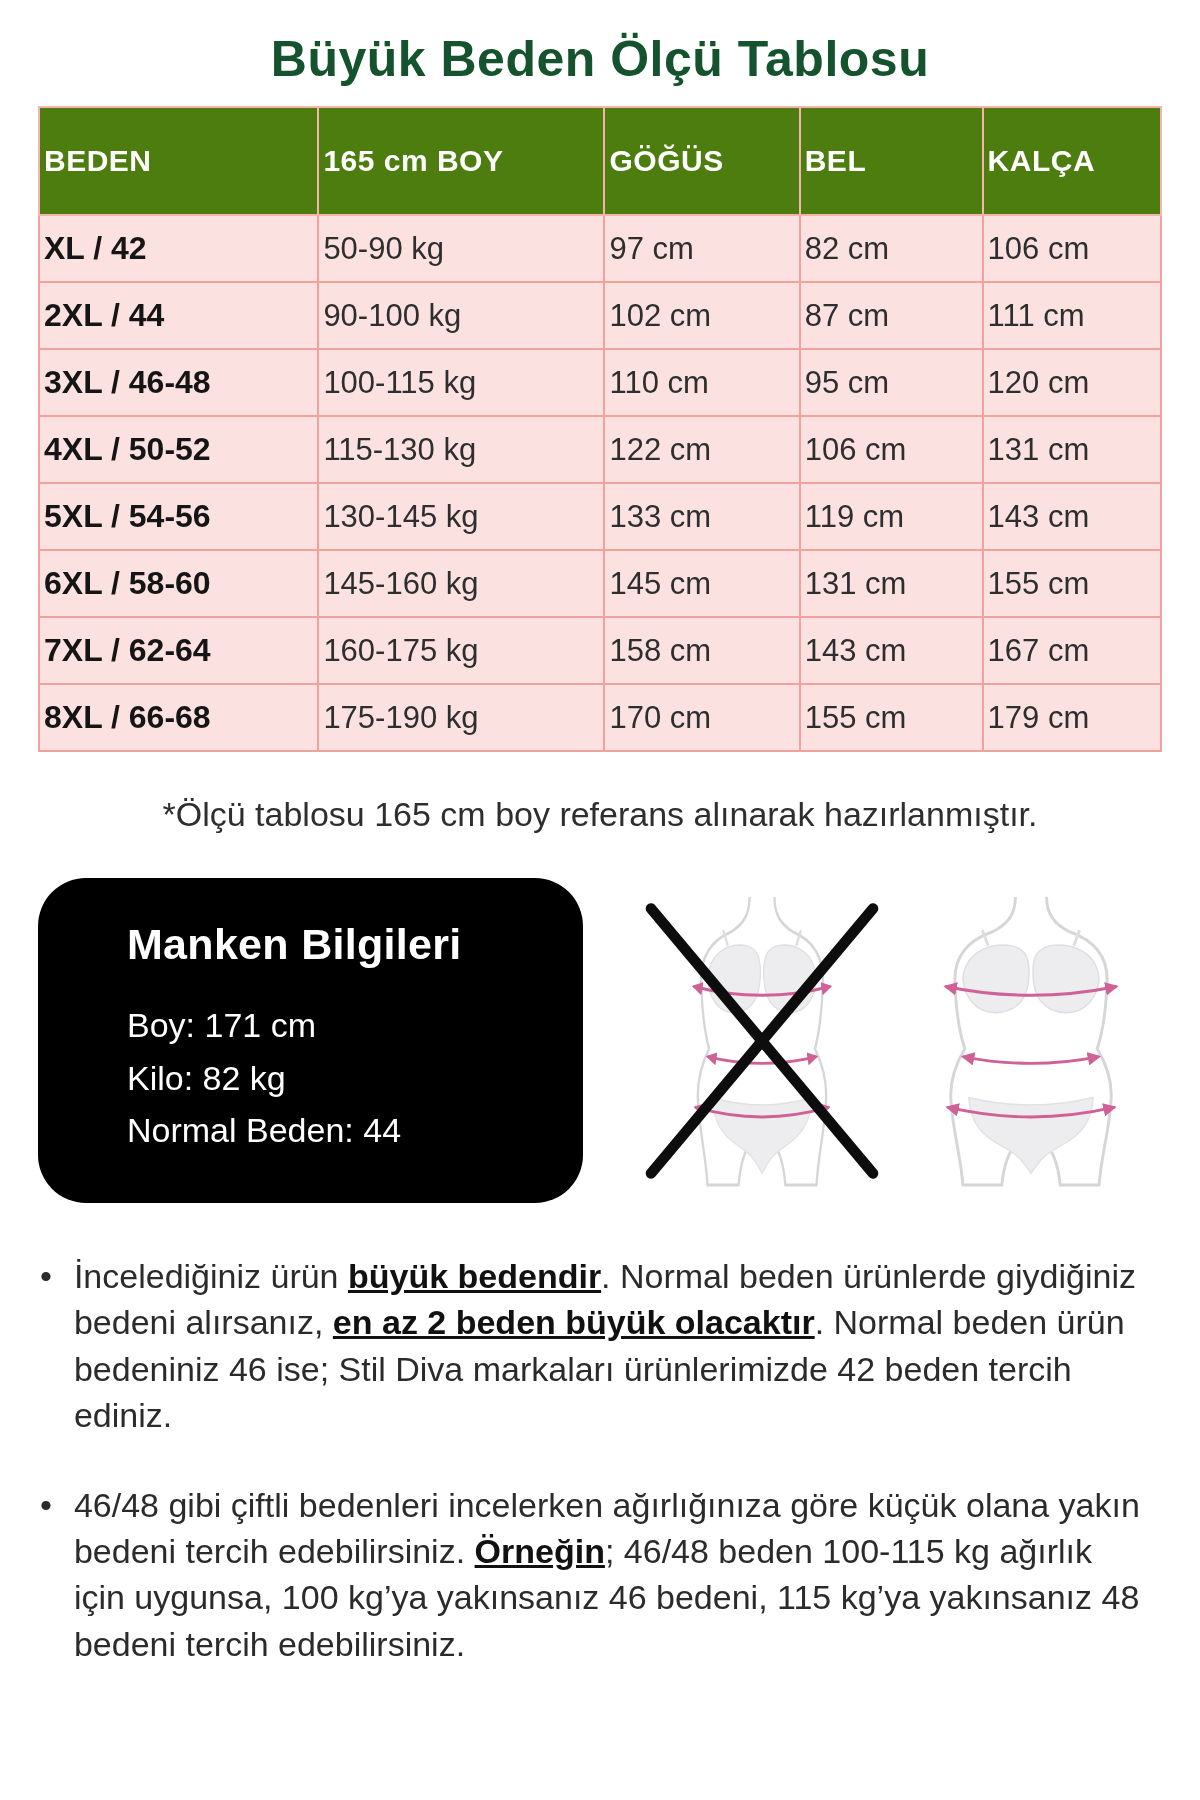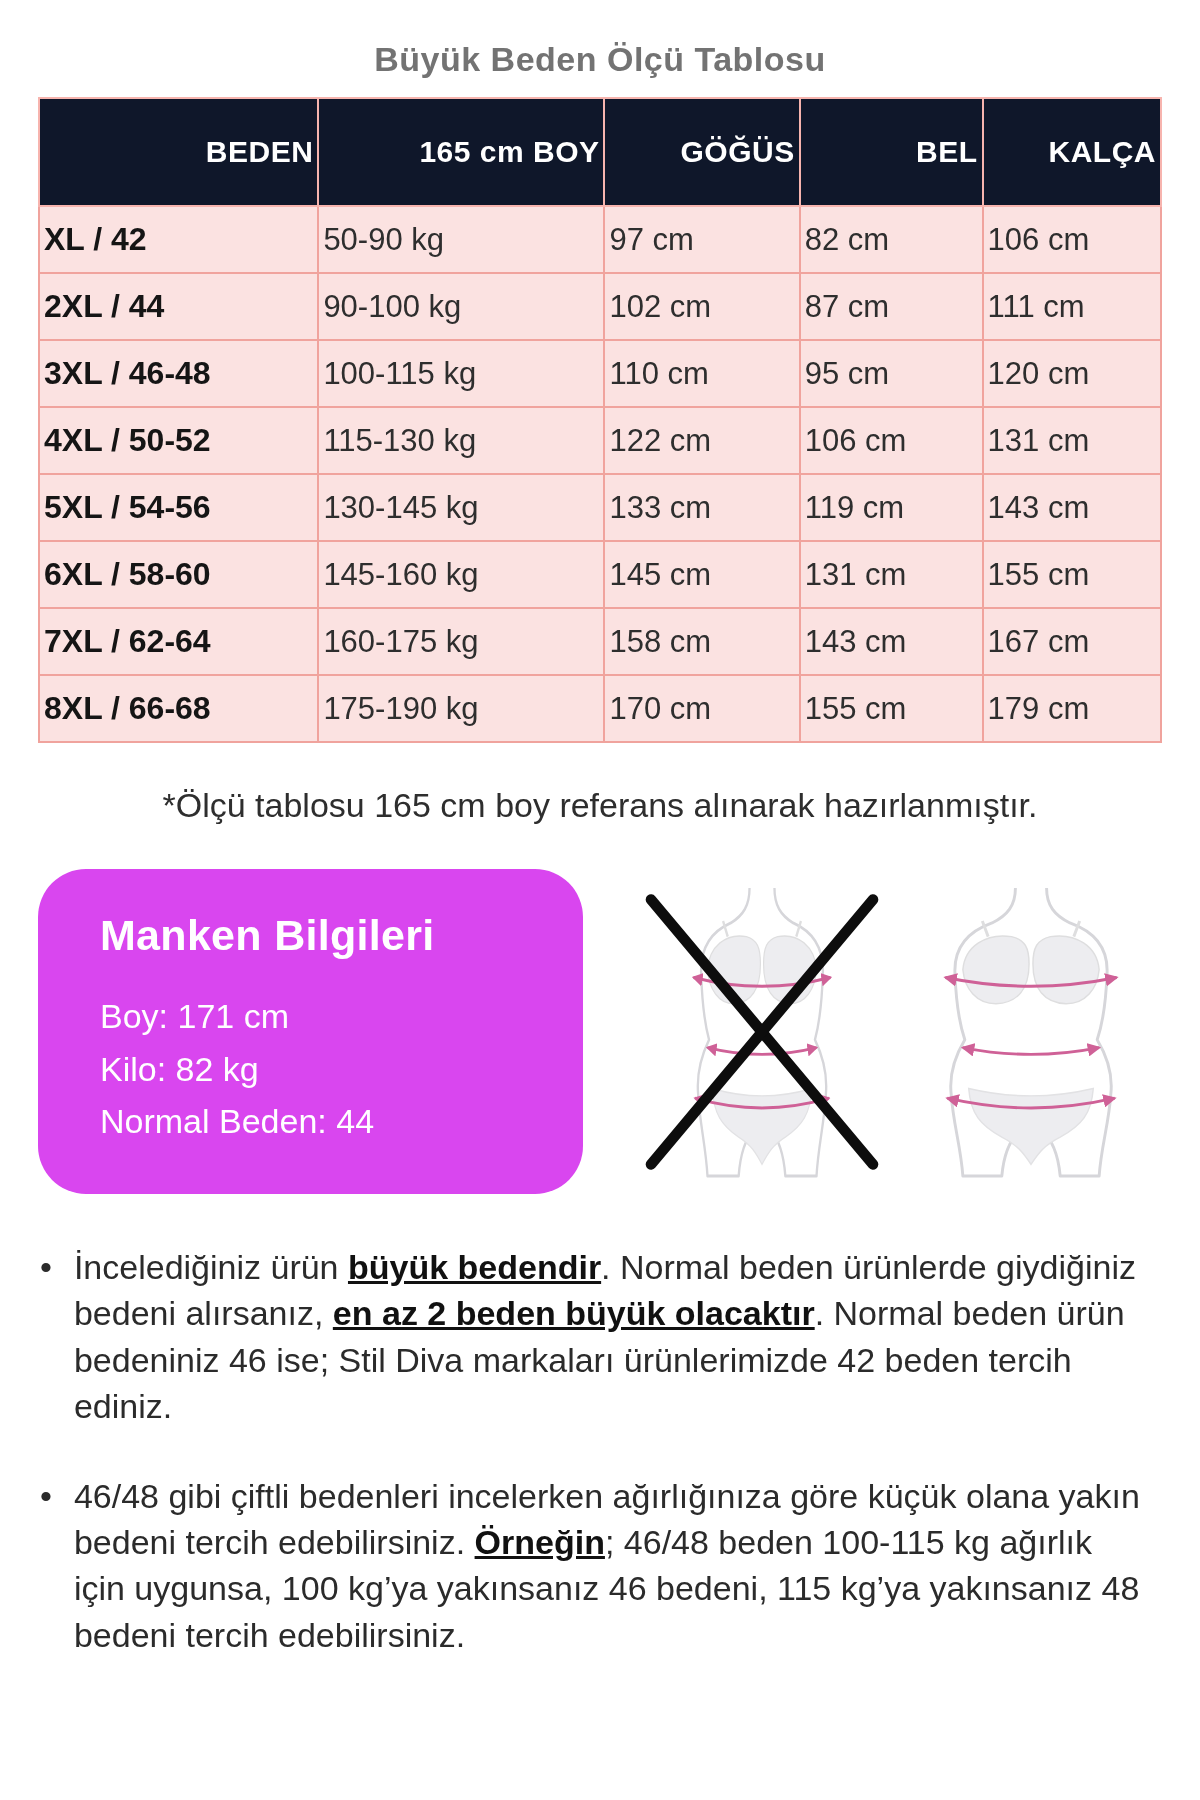--- a/index.html
+++ b/index.html
@@ -8,50 +8,50 @@
     width: 1200px;
     min-height: 1800px;
     margin: 0 auto;
     font-family: "Liberation Sans", "DejaVu Sans", sans-serif;
     color: #2d2d2d;
     overflow-x: hidden;
   }
 
   
   .page-title {
-    margin-top: 40px;
+    margin-top: 30px;
     text-align: center;
-    font-size: 34px;
+    font-size: 50px;
     font-weight: 700;
     letter-spacing: 0.5px;
-    color: #737373;
+    color: #14532d;
   }
 
   
   .size-table-wrap { padding: 0 38px; margin-top: 18px; }
   table.size-table {
     width: 100%;
     border-collapse: collapse;
     table-layout: fixed;
     border: 2px solid #f3aaa4;
   }
   table.size-table col.c1 { width: 24.9%; }
   table.size-table col.c2 { width: 25.5%; }
   table.size-table col.c3 { width: 17.4%; }
   table.size-table col.c4 { width: 16.3%; }
   table.size-table col.c5 { width: 15.9%; }
   table.size-table th {
-    background: #0f172a;
+    background: #4d7c0f;
     color: #ffffff;
     font-size: 30px;
     font-weight: 700;
     letter-spacing: 0.5px;
     padding: 36px 4px;
     border: 2px solid #f7b4ae;
-    text-align: right;
+    text-align: left;
   }
   table.size-table td {
     background: #fbe2e1;
     font-size: 31px;
     font-weight: 400;
     color: #2e2e2e;
     text-align: left;
     padding: 14px 4px;
     border: 2px solid #f0a39d;
   }
@@ -71,23 +71,23 @@
   
   .model-row {
     margin-top: 44px;
     padding: 0 38px;
     display: flex;
     align-items: center;
     gap: 60px;
   }
   .model-card {
     flex: 0 0 545px;
-    background: #d946ef;
+    background: #000000;
     border-radius: 48px;
-    padding: 42px 0 46px 62px;
+    padding: 42px 0 46px 89px;
     color: #ffffff;
     min-height: 298px;
   }
   .model-card h2 {
     font-size: 43px;
     font-weight: 700;
     letter-spacing: 0.3px;
     margin-bottom: 30px;
   }
   .model-field {

